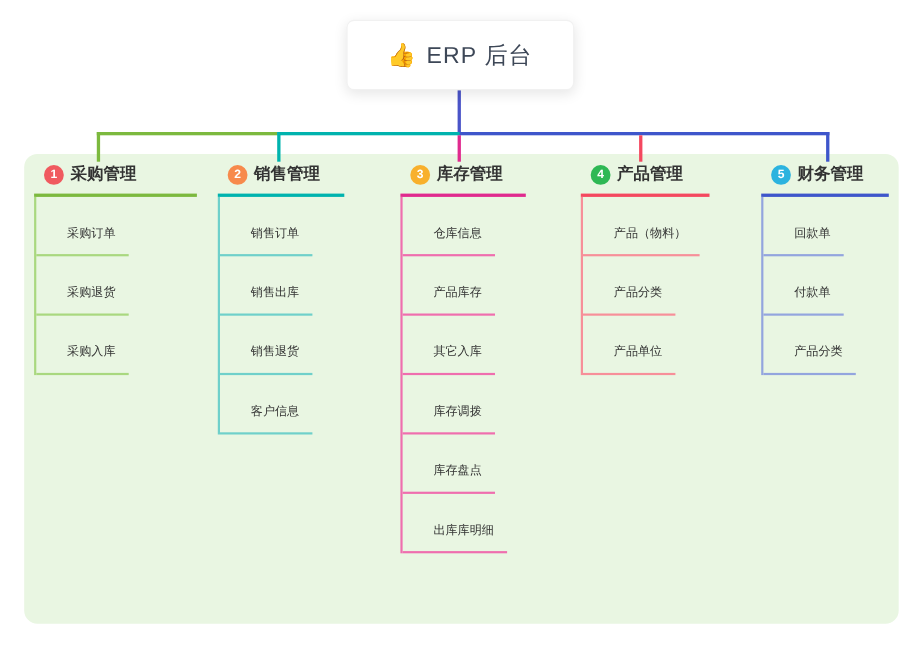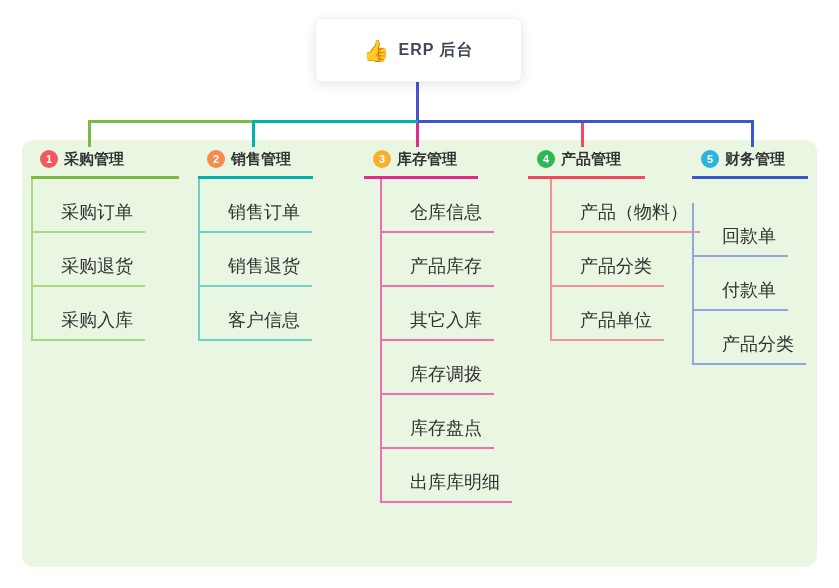--- a/index.html
+++ b/index.html
@@ -9,21 +9,21 @@
 
   
   .root-card {
     position:absolute; left:315px; top:18px; width:207px; height:64px;
     background:#fff; border:1px solid #f1f1f1; border-radius:7px;
     box-shadow:0 3px 12px rgba(0,0,0,.10);
     display:flex; align-items:center; justify-content:center; gap:9px;
     z-index:3;
   }
   .root-icon { font-size:21px; line-height:1; }
-  .root-label { font-size:16px; font-weight:700; color:#3d4757; letter-spacing:1px; }
+  .root-label { font-size:21px; font-weight:400; color:#3d4757; letter-spacing:1px; }
 
   
   .line { position:absolute; z-index:2; }
 
   
   .panel {
     position:absolute; left:22px; top:140px; width:795px; height:427px;
     background:#e9f6e2; border-radius:12px; z-index:1;
   }
 
@@ -45,21 +45,21 @@
     color:#fff; font-size:11px; font-weight:700;
     display:flex; align-items:center; justify-content:center;
   }
   .branch-title { font-size:15px; font-weight:600; color:#333; white-space:nowrap; }
 
   .children { border-left:2px solid #ccc; }
   .child {
     width:max-content;
     padding:24px 12px 9px 28px;
     border-bottom:2px solid #ccc;
-    font-size:18px; line-height:19px; color:#333; white-space:nowrap;
+    font-size:11px; line-height:19px; color:#333; white-space:nowrap;
   }
 </style>
 </head>
 <body>
 
 <div class="canvas">
 
   <div class="panel" style="background-color: rgb(233, 246, 226);"></div>
 
   <div class="line" style="left: 416px; top: 82px; width: 3px; height: 41px; background-color: rgb(74, 84, 200);"></div>
@@ -91,57 +91,58 @@
       </div>
   </div>
 
   <div class="branch b2">
     <div class="branch-header" style="border-bottom-color: rgb(0, 179, 174);">
       <span class="badge" style="background-color: rgb(247, 138, 76);">2</span>
       <span class="branch-title">销售管理</span>
     </div>
     <div class="children" style="border-left-color: rgb(111, 208, 202);">
         <div class="child" style="border-bottom-color: rgb(111, 208, 202);">销售订单</div>
+        <div class="child" style="border-bottom-color: rgb(111, 208, 202);">销售出库</div>
         <div class="child" style="border-bottom-color: rgb(111, 208, 202);">销售退货</div>
         <div class="child" style="border-bottom-color: rgb(111, 208, 202);">客户信息</div>
       </div>
   </div>
 
   <div class="branch b3">
     <div class="branch-header" style="border-bottom-color: rgb(224, 42, 142);">
       <span class="badge" style="background-color: rgb(248, 176, 44);">3</span>
       <span class="branch-title">库存管理</span>
     </div>
-    <div class="children" style="border-left-color: rgb(239, 110, 174); margin-left: 16px;">
+    <div class="children" style="border-left-color: rgb(239, 110, 174);">
         <div class="child" style="border-bottom-color: rgb(239, 110, 174);">仓库信息</div>
         <div class="child" style="border-bottom-color: rgb(239, 110, 174);">产品库存</div>
         <div class="child" style="border-bottom-color: rgb(239, 110, 174);">其它入库</div>
         <div class="child" style="border-bottom-color: rgb(239, 110, 174);">库存调拨</div>
         <div class="child" style="border-bottom-color: rgb(239, 110, 174);">库存盘点</div>
         <div class="child" style="border-bottom-color: rgb(239, 110, 174);">出库库明细</div>
       </div>
   </div>
 
   <div class="branch b4">
     <div class="branch-header" style="border-bottom-color: rgb(244, 72, 95);">
       <span class="badge" style="background-color: rgb(46, 184, 84);">4</span>
       <span class="branch-title">产品管理</span>
     </div>
-    <div class="children" style="border-left-color: rgb(247, 143, 153); margin-left: 22px;">
+    <div class="children" style="border-left-color: rgb(247, 143, 153);">
         <div class="child" style="border-bottom-color: rgb(247, 143, 153);">产品（物料）</div>
         <div class="child" style="border-bottom-color: rgb(247, 143, 153);">产品分类</div>
         <div class="child" style="border-bottom-color: rgb(247, 143, 153);">产品单位</div>
       </div>
   </div>
 
   <div class="branch b5">
     <div class="branch-header" style="border-bottom-color: rgb(62, 86, 203);">
       <span class="badge" style="background-color: rgb(44, 179, 223);">5</span>
       <span class="branch-title">财务管理</span>
     </div>
     <div class="children" style="border-left-color: rgb(147, 165, 222);">
-        <div class="child" style="border-bottom-color: rgb(147, 165, 222); margin-top: 24px;">回款单</div>
+        <div class="child" style="border-bottom-color: rgb(147, 165, 222);">回款单</div>
         <div class="child" style="border-bottom-color: rgb(147, 165, 222);">付款单</div>
         <div class="child" style="border-bottom-color: rgb(147, 165, 222);">产品分类</div>
       </div>
   </div>
 
 </div>
 
 </body></html>

